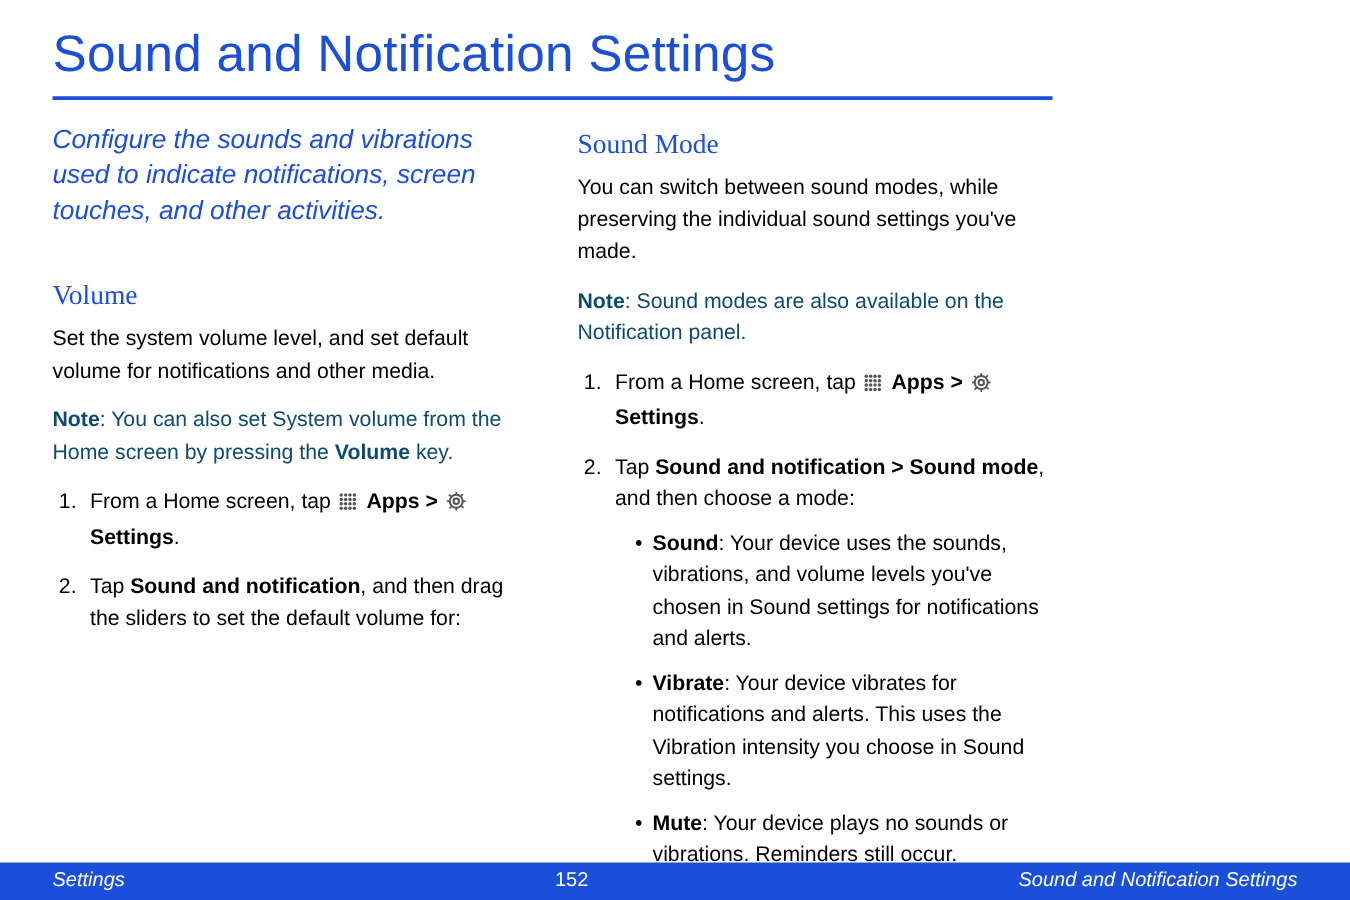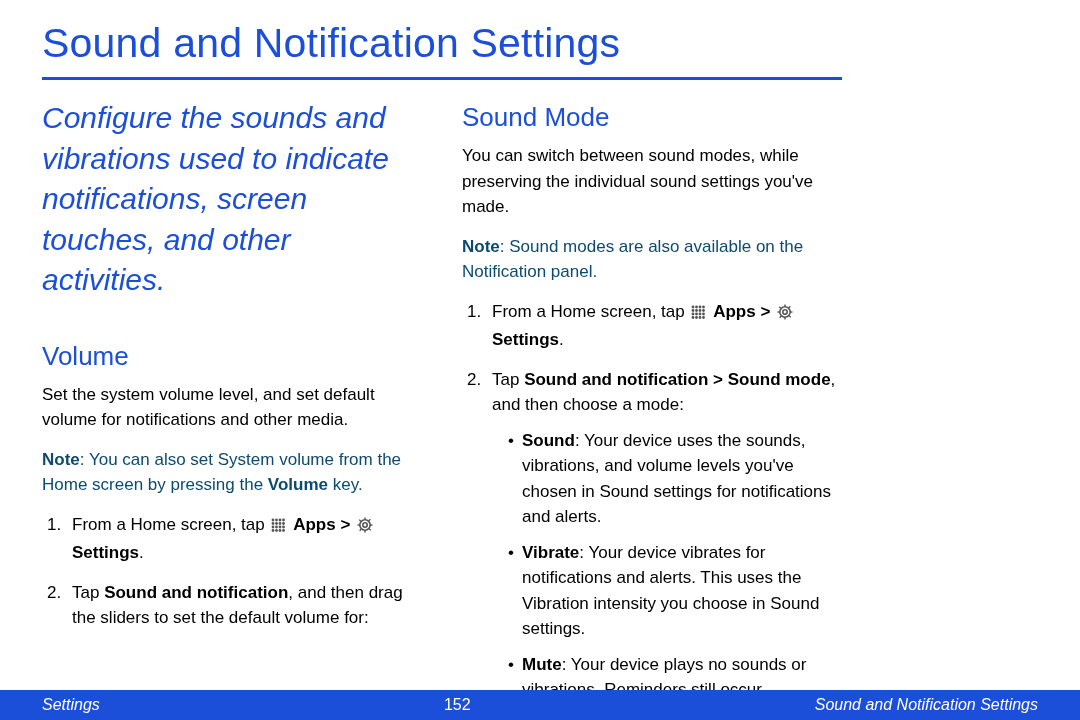--- a/index.html
+++ b/index.html
@@ -2,22 +2,22 @@
 <html><head>
 <meta charset="utf-8">
 <style>
   * { box-sizing: border-box; margin: 0; padding: 0; }
   html, body { width: 1080px; height: 720px; font-family: Arial, Helvetica, sans-serif; color: #000; background: #fff; }
   .page { width: 884px; height: 720px; position: relative; padding: 20px 42px 0 42px; }
   .title { color: #1b4fd9; font-size: 41px; font-weight: 400; letter-spacing: 0.2px; margin-bottom: 10px; }
   .rule { border: none; border-top: 3px solid #1b4fd9; margin-bottom: 18px; }
   .cols { display: flex; gap: 40px; }
   .col { flex: 1; font-size: 17px; line-height: 1.5; }
-  .intro { color: #1b4fd9; font-style: italic; font-size: 30px; line-height: 1.35; margin-bottom: 36px; }
-  .h2 { color: #1b4fd9; font-size: 26px; font-weight: 400; margin-bottom: 6px; }
+  .intro { color: #1b4fd9; font-style: italic; font-size: 21px; line-height: 1.35; margin-bottom: 36px; }
+  .h2 { color: #1b4fd9; font-size: 22px; font-weight: 400; margin-bottom: 6px; font-family: Liberation Serif, serif; }
   .desc { margin-bottom: 14px; }
   .note { color: #0c4a6e; margin-bottom: 14px; }
   .note .bold { font-weight: 700; }
   ol { list-style: decimal; padding-left: 24px; }
   ol > li { padding-left: 6px; margin-bottom: 14px; }
   ul.bullets { list-style: none; padding-left: 16px; margin-top: 10px; }
   ul.bullets > li { margin-bottom: 10px; position: relative; padding-left: 14px; }
   ul.bullets > li::before { content: "•"; position: absolute; left: 0; top: 0; font-size: 17px; }
   .icon { display: inline-block; vertical-align: -3px; margin: 0 2px; }
   .footer { position: absolute; left: 0; bottom: 0; width: 1080px; height: 30px; background: #1b4fd9; color: #fff; display: flex; align-items: center; justify-content: space-between; padding: 0 42px; font-size: 16px; }

